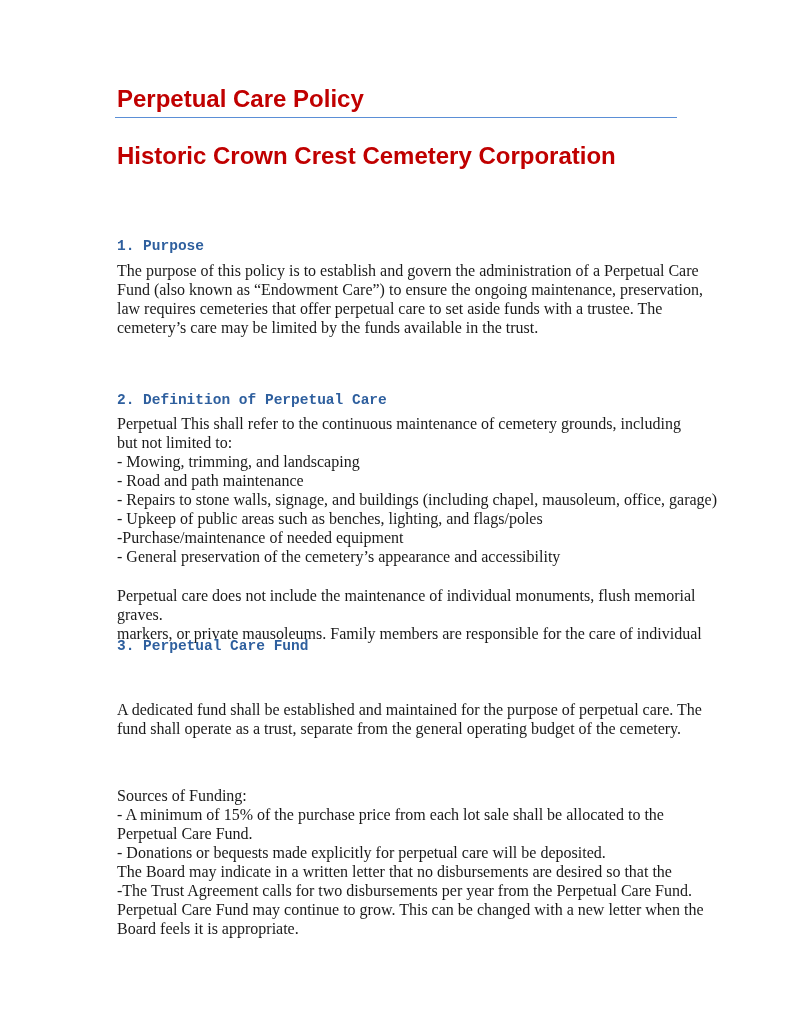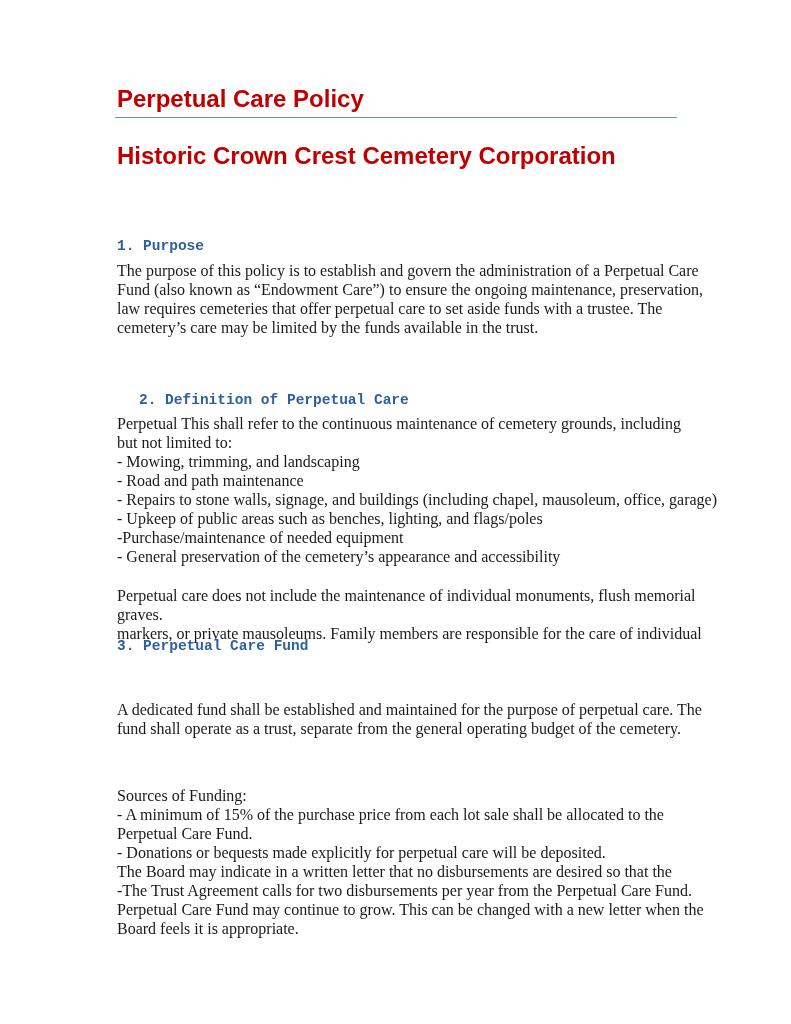--- a/index.html
+++ b/index.html
@@ -87,21 +87,21 @@
   <h1 class="doc-subtitle">Historic Crown Crest Cemetery Corporation</h1>
 
   <h2 class="section-heading" style="top:236px;">1. Purpose</h2>
   <div class="para" style="top:261px;">
     <span class="line">The purpose of this policy is to establish and govern the administration of a Perpetual Care</span>
     <span class="line">Fund (also known as “Endowment Care”) to ensure the ongoing maintenance, preservation,</span>
     <span class="line">law requires cemeteries that offer perpetual care to set aside funds with a trustee. The</span>
     <span class="line">cemetery’s care may be limited by the funds available in the trust.</span>
   </div>
 
-  <h2 class="section-heading" style="top:390px;margin-left:22px;">2. Definition of Perpetual Care</h2>
+  <h2 class="section-heading" style="top:390px;">2. Definition of Perpetual Care</h2>
   <div class="para" style="top:414px;">
     <span class="line">Perpetual This shall refer to the continuous maintenance of cemetery grounds, including</span>
     <span class="line">but not limited to:</span>
     <span class="line">- Mowing, trimming, and landscaping</span>
     <span class="line">- Road and path maintenance</span>
     <span class="line">- Repairs to stone walls, signage, and buildings (including chapel, mausoleum, office, garage)</span>
     <span class="line">- Upkeep of public areas such as benches, lighting, and flags/poles</span>
     <span class="line">-Purchase/maintenance of needed equipment</span>
     <span class="line">- General preservation of the cemetery’s appearance and accessibility</span>
   </div>

